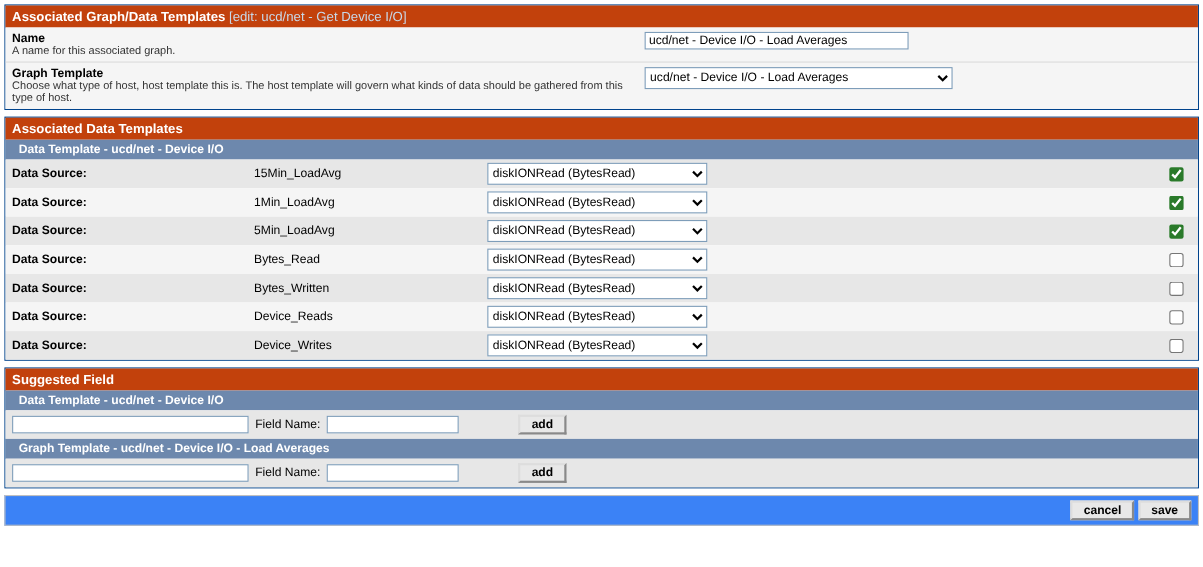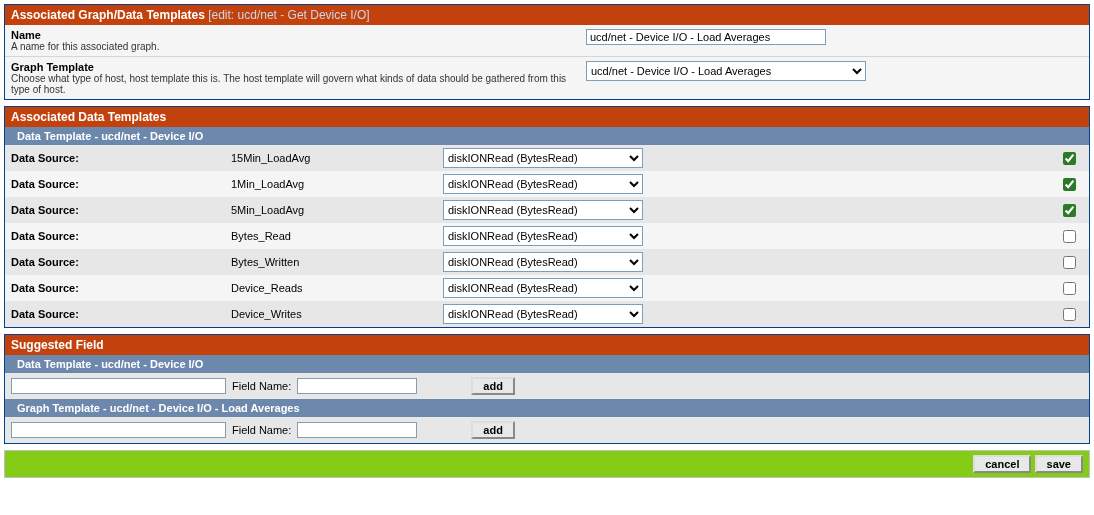--- a/index.html
+++ b/index.html
@@ -114,21 +114,21 @@
     font-family: Verdana, Arial, sans-serif;
     font-size: 11px;
     font-weight: bold;
     padding: 1px 10px;
     border: 2px outset #ddd;
     background: #e8e8e8;
     cursor: pointer;
   }
   .footer-bar {
     border: 1px solid #c0c0c0;
-    background: #84cc16;
+    background: #3b82f6;
     padding: 4px 6px;
     text-align: right;
     margin-top: 2px;
   }
   input[type="checkbox"] {
     width: 13px;
     height: 13px;
     accent-color: #2a7a2a;
   }
 </style>

